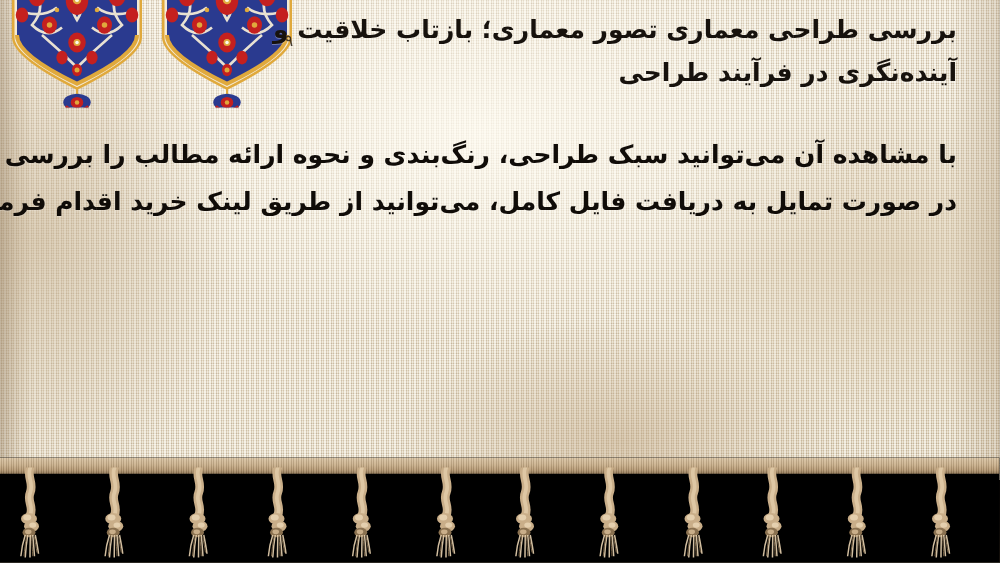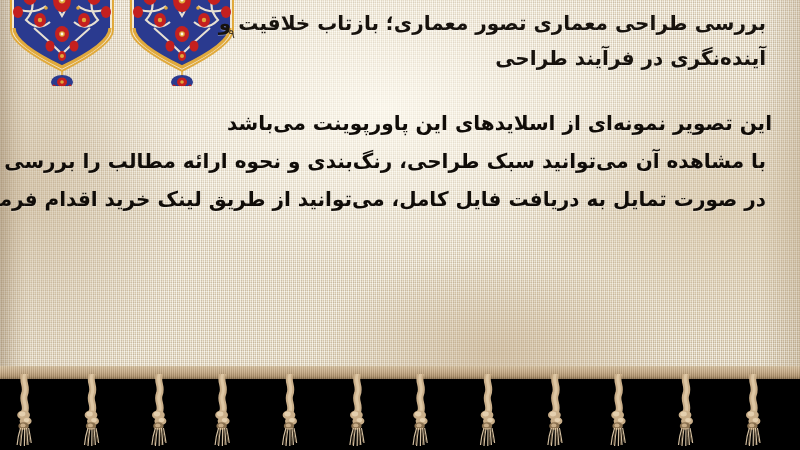--- a/index.html
+++ b/index.html
@@ -317,21 +317,20 @@
       </g>
     </svg>
   </div>
 
   <div class="caption-mark">۹</div>
 
   <div class="text-layer">
     <div class="slide-title">بررسی طراحی معماری تصور معماری؛ بازتاب خلاقیت و
 آینده‌نگری در فرآیند طراحی</div>
     <div class="body-lines">
-      <div class="body-line l1">این تصویر نمونه‌ای از اسلایدهای این پاورپوینت می‌باشد</div>
       <div class="body-line l2">با مشاهده آن می‌توانید سبک طراحی، رنگ‌بندی و نحوه ارائه مطالب را بررسی نمایید</div>
       <div class="body-line l3">در صورت تمایل به دریافت فایل کامل، می‌توانید از طریق لینک خرید اقدام فرمایید</div>
     </div>
   </div>
 
   <div class="fringe-band">
     <div class="fringe-top-edge"></div>
     <div id="tassels">
         <div class="tassel" style="left: 14px;"><svg viewBox="0 0 24 74" width="24" height="74">
             <g transform="translate(-1.4,0)">

